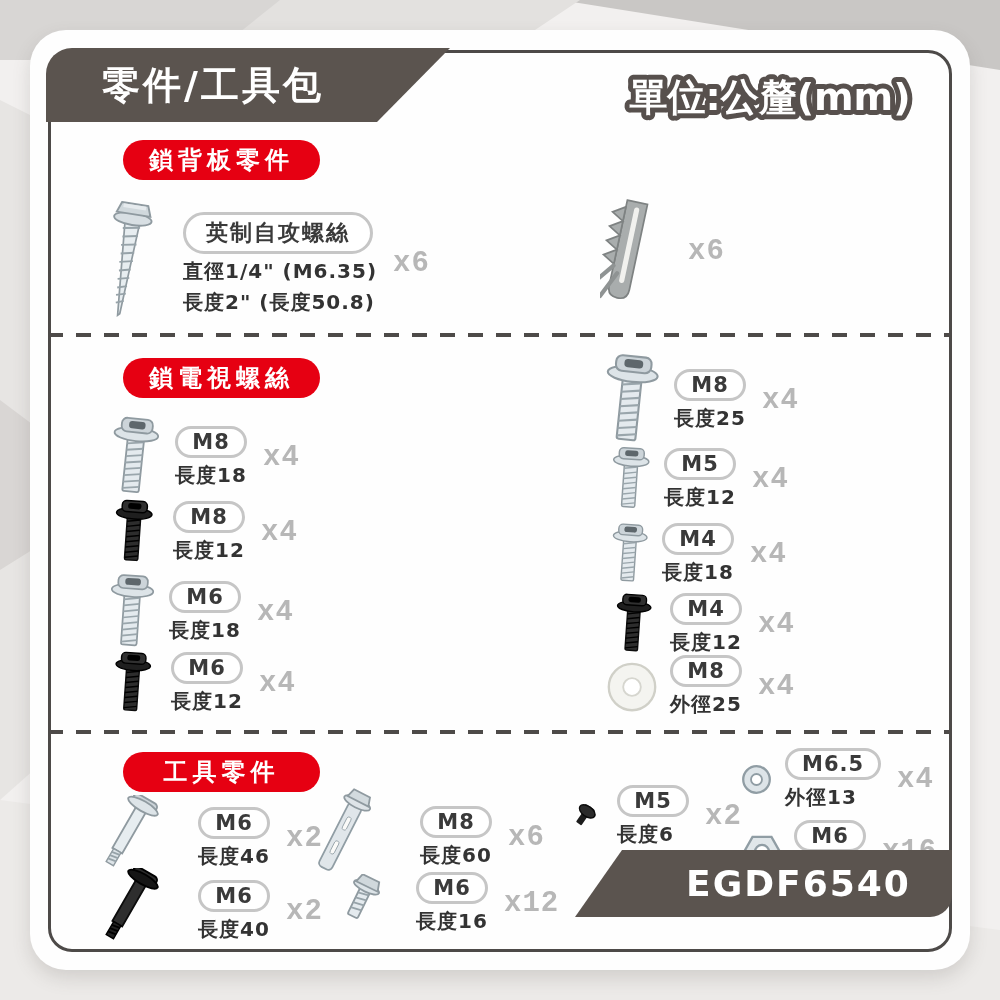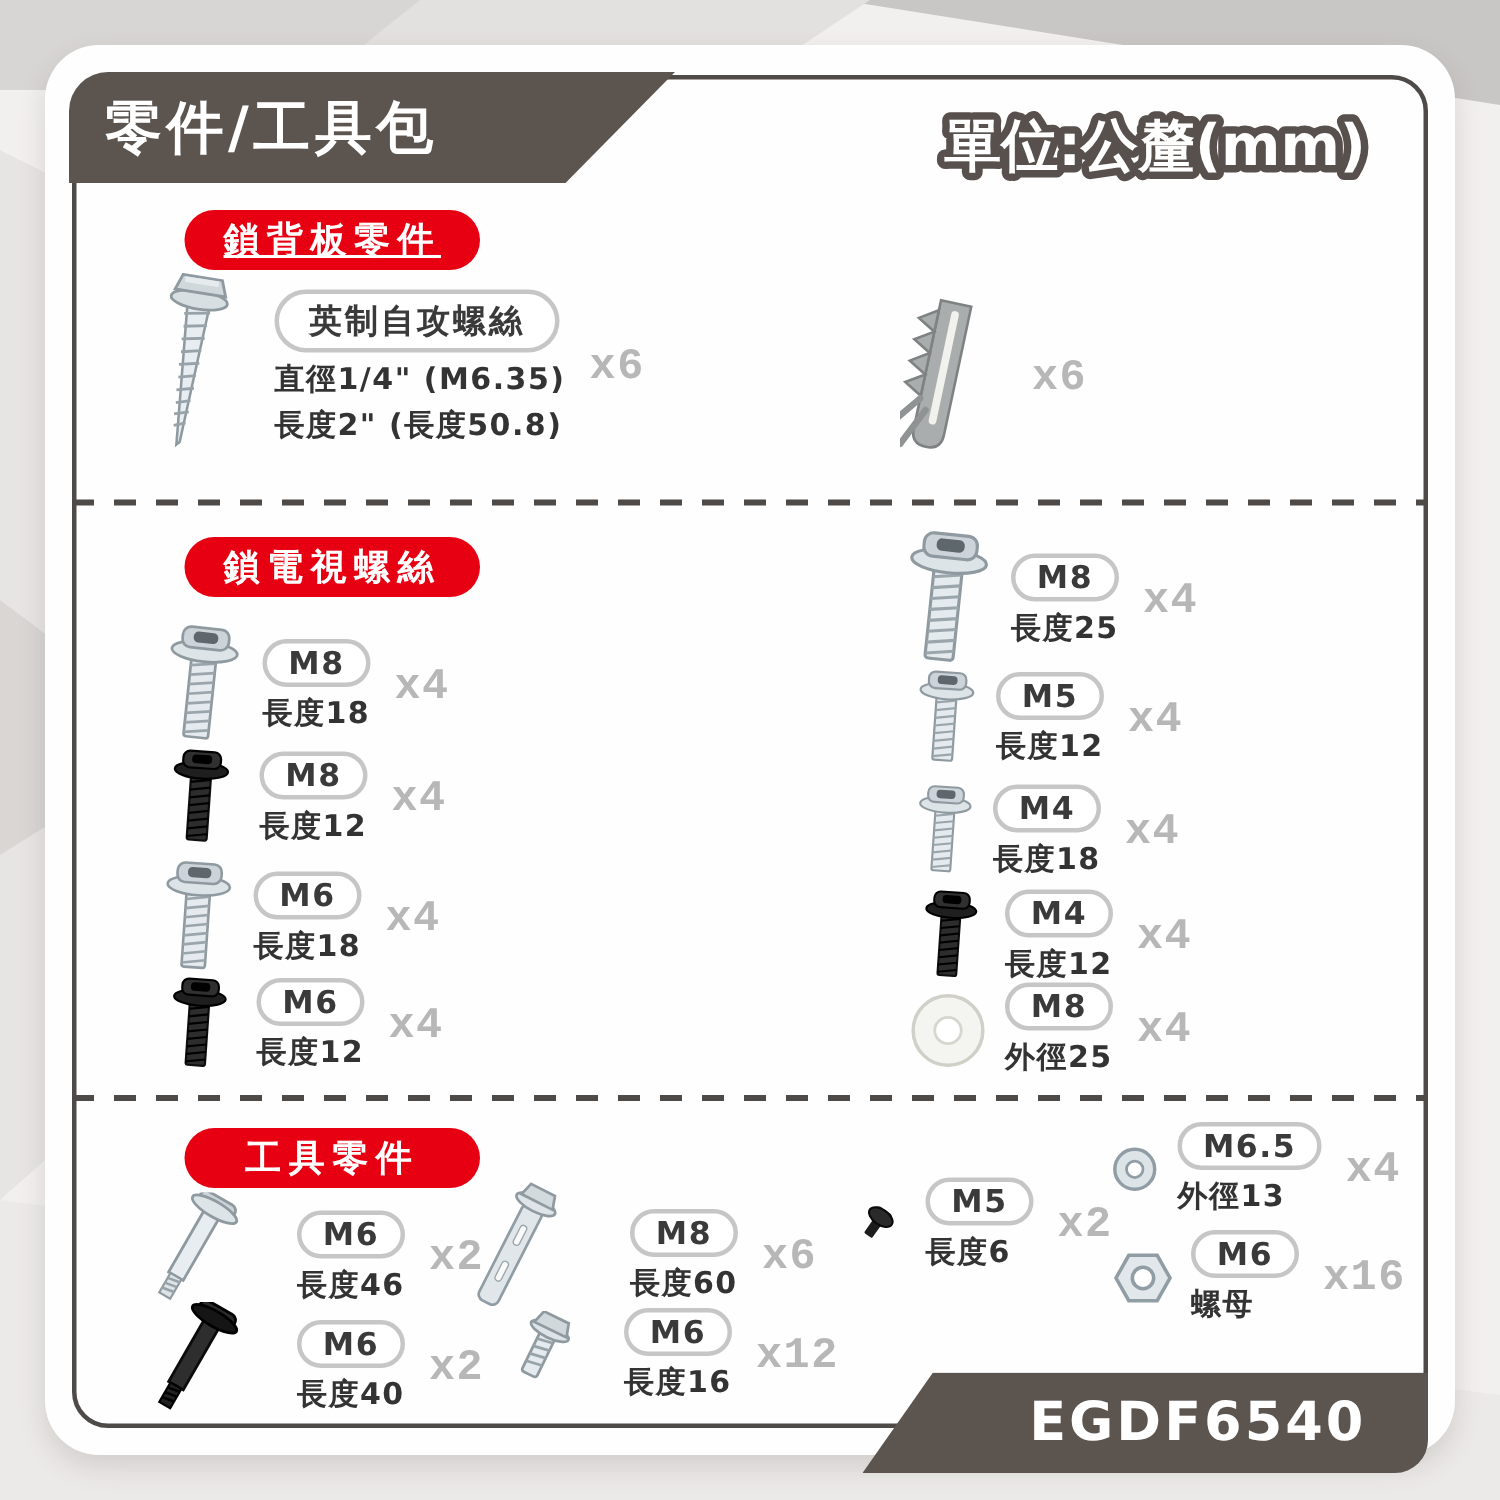--- a/index.html
+++ b/index.html
@@ -25,45 +25,45 @@
     position:absolute;left:18px;top:20px;width:904px;height:902px;
     border:3px solid #4d4a48;border-radius:24px;box-sizing:border-box;
   }
   .banner-top{
     position:absolute;left:16px;top:18px;width:404px;height:74px;
     background:#5b544f;border-top-left-radius:26px;
     clip-path:polygon(0 0,100% 0,calc(100% - 73px) 100%,0 100%);
     display:flex;align-items:center;
   }
   .banner-top .ttl{
-    margin-left:24px;color:#ffffff;font-size:38px;font-weight:800;letter-spacing:3px;
+    margin-left:56px;color:#ffffff;font-size:38px;font-weight:800;letter-spacing:3px;
   }
   .unit-svg{position:absolute;left:530px;top:28px;}
   .banner-bottom{
-    position:absolute;left:545px;top:885px;width:377px;height:67px;
+    position:absolute;left:545px;top:820px;width:377px;height:67px;
     background:#5b544f;border-bottom-right-radius:22px;
     clip-path:polygon(47px 0,100% 0,100% 100%,0 100%);
     display:flex;align-items:center;justify-content:center;
   }
   .banner-bottom .mdl{
     margin-left:70px;color:#fff;font-size:36px;font-weight:800;letter-spacing:2px;
   }
   .dash{
     position:absolute;left:18px;width:904px;height:4px;
     background:repeating-linear-gradient(90deg,#4d4a48 0 15px,transparent 15px 28px);
   }
   .dash1{top:303px;}
   .dash2{top:700px;}
 
   .secpill{
     position:absolute;left:93px;width:197px;height:40px;background:#e60012;
     border-radius:999px;color:#fff;font-size:24px;font-weight:800;letter-spacing:5px;
     display:flex;align-items:center;justify-content:center;
   }
-  .sp1{top:110px;text-decoration:underline;} .sp2{top:328px;} .sp3{top:722px;}
+  .sp1{top:110px;} .sp2{top:328px;} .sp3{top:722px;}
 
   .item{position:absolute;display:flex;align-items:center;gap:12px;}
   .item .ic{flex:0 0 auto;}
   .txt{display:flex;flex-direction:column;align-items:flex-start;}
   .pill{
     display:inline-block;background:#fff;border:3px solid #c6c6c6;border-radius:999px;
     padding:1px 14px;font-size:21px;font-weight:800;color:#3a3a3a;letter-spacing:1px;
     min-width:38px;text-align:center;
   }
   .pill.wide{font-size:22px;padding:3px 20px;letter-spacing:2px;}
@@ -183,21 +183,21 @@
     <text x="210" y="52" text-anchor="middle" font-size="38" font-weight="800" fill="#ffffff" stroke="#57504d" stroke-width="10" stroke-linejoin="round" paint-order="stroke">單位:公釐(mm)</text>
   </svg>
 
   <div class="dash dash1"></div>
   <div class="dash dash2"></div>
 
   <div class="secpill sp1">鎖背板零件</div>
   <div class="secpill sp3">工具零件</div>
   <div class="secpill sp2">鎖電視螺絲</div>
 
-  <div class="item" style="left:65px;top:152px">
+  <div class="item" style="left:65px;top:171px">
     <svg class="ic" width="76" height="125" preserveAspectRatio="none">
         <use href="#sy-tap"></use>
       </svg>
     <div class="txt">
       <span class="pill wide">英制自攻螺絲</span>
       <div class="dim">直徑1/4" (M6.35)</div>
       <div class="dim">長度2" (長度50.8)</div>
     </div>
     <span class="qty">x6</span>
   </div>

